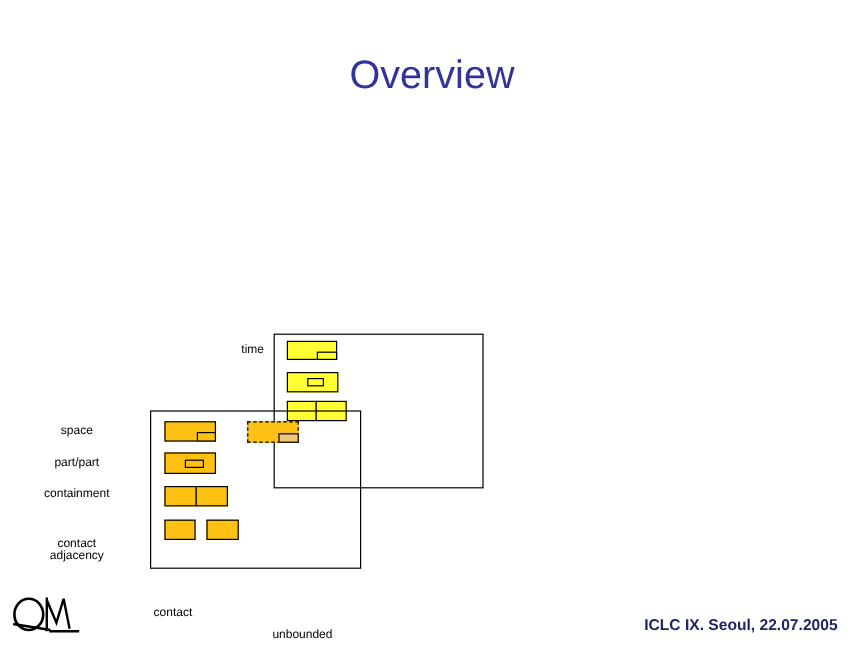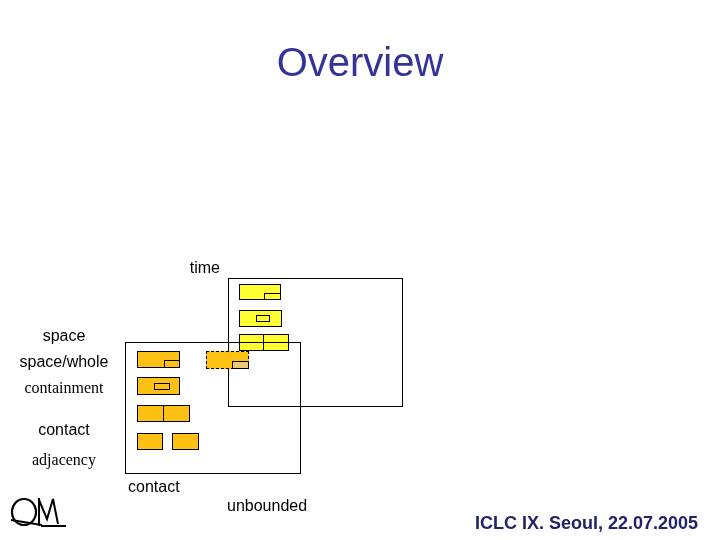--- a/index.html
+++ b/index.html
@@ -4,58 +4,58 @@
 <style>
   html,body{margin:0;padding:0;background:#888;}
   .slide{
     position:relative;width:720px;height:540px;margin:0 auto;
     background:var(--background,#ffffff);
     font-family:"Liberation Sans","DejaVu Sans",sans-serif;
     overflow:hidden;
   }
   .title{
     position:absolute;top:44px;left:0;width:720px;text-align:center;
-    font-size:40px;line-height:36px;color:var(--title-text,#333399);
+    font-size:33px;line-height:36px;color:var(--title-text,#333399);
     font-weight:normal;
   }
-  .lbl{position:absolute;font-size:16px;line-height:12px;color:#000;white-space:nowrap;z-index:6;}
+  .lbl{position:absolute;font-size:10px;line-height:12px;color:#000;white-space:nowrap;z-index:6;margin-top:24px;}
   .rlabel{text-align:center;width:110px;left:9px;}
   .box{position:absolute;border:1px solid var(--outline,#000);box-sizing:border-box;background:transparent;}
   .shape{position:absolute;border:1.4px solid var(--outline,#000);box-sizing:border-box;}
   .orange{background:var(--space-fill,#fdc113);}
   .yellow{background:var(--time-fill,#ffff33);}
   .tan{background:var(--overlap-sub-fill,#eec878);}
   .dashed{border-style:dashed;}
   .z1{z-index:1}.z2{z-index:2}.z3{z-index:3}.z4{z-index:4}.z5{z-index:5}
   .footer{
     position:absolute;top:513px;right:22px;
-    font-size:18px;font-weight:bold;color:var(--footer-text,#222266);
+    font-size:13px;font-weight:bold;color:var(--footer-text,#222266);
     white-space:nowrap;
   }
   .logo{position:absolute;left:8px;top:493px;z-index:6;}
 </style>
 </head>
 <body>
 
 <div class="slide">
 
   <div class="title">Overview</div>
 
   <div>
 
     <span class="lbl" style="top:262px;left:140px;width:80px;text-align:right;">time</span>
     <span class="lbl rlabel" style="top:330px;">space</span>
 
     <div class="box z1" style="left:228px;top:278px;width:175px;height:129px;"></div>
     <div class="box z3" style="left:125px;top:342px;width:176px;height:132px;"></div>
 
-    <span class="lbl rlabel" style="top:356px;">space/whole</span>
-    <span class="lbl rlabel" style="top:382px;font-family:Liberation Serif, serif;">containment</span>
+    <span class="lbl rlabel" style="top:356px;">part/part</span>
+    <span class="lbl rlabel" style="top:382px;">containment</span>
     <span class="lbl rlabel" style="top:424px;">contact</span>
-    <span class="lbl rlabel" style="top:454px;font-family:Liberation Serif, serif;">adjacency</span>
+    <span class="lbl rlabel" style="top:434px;">adjacency</span>
 
     <span class="lbl" style="top:481px;left:128px;">contact</span>
     <span class="lbl" style="top:500px;left:227px;text-align:center;">unbounded</span>
 
     <div class="shape yellow z2" style="left:239px;top:284px;width:42px;height:16px;"></div>
     <div class="shape yellow z2" style="left:264px;top:293px;width:17px;height:7px;"></div>
 
     <div class="shape yellow z2" style="left:239px;top:310px;width:43px;height:17px;"></div>
     <div class="shape yellow z2" style="left:256px;top:315px;width:14px;height:7px;"></div>
 

